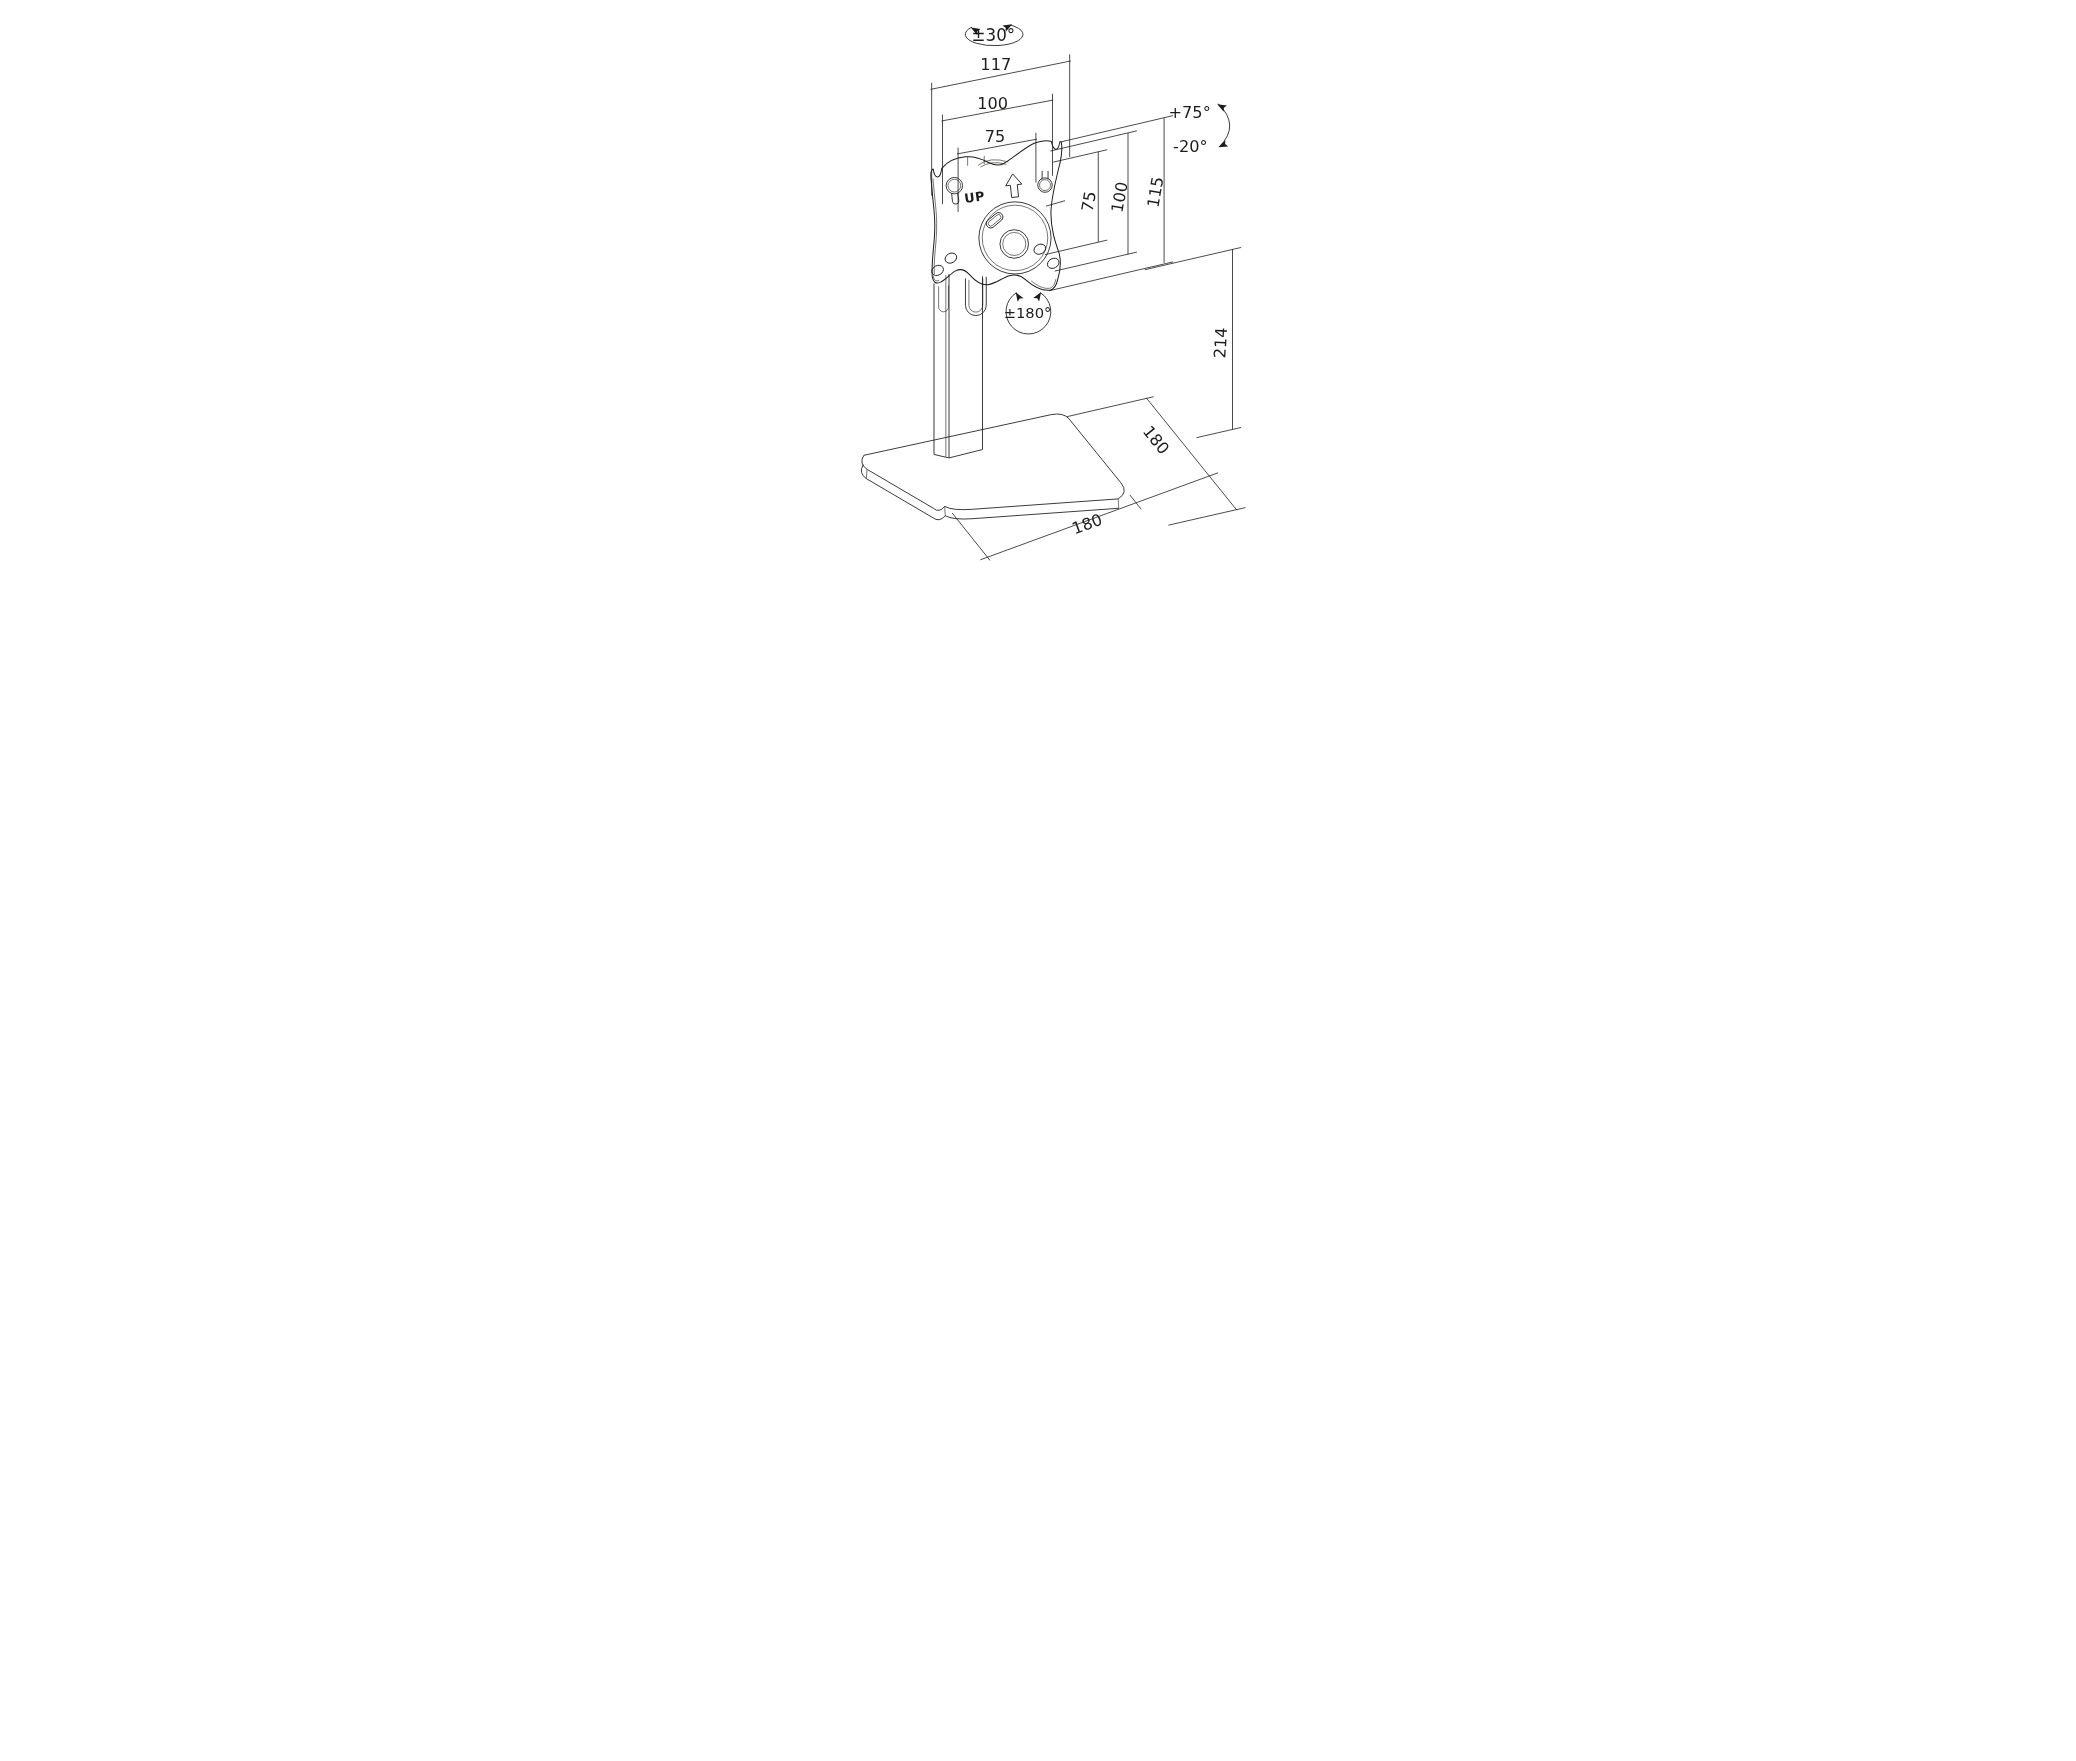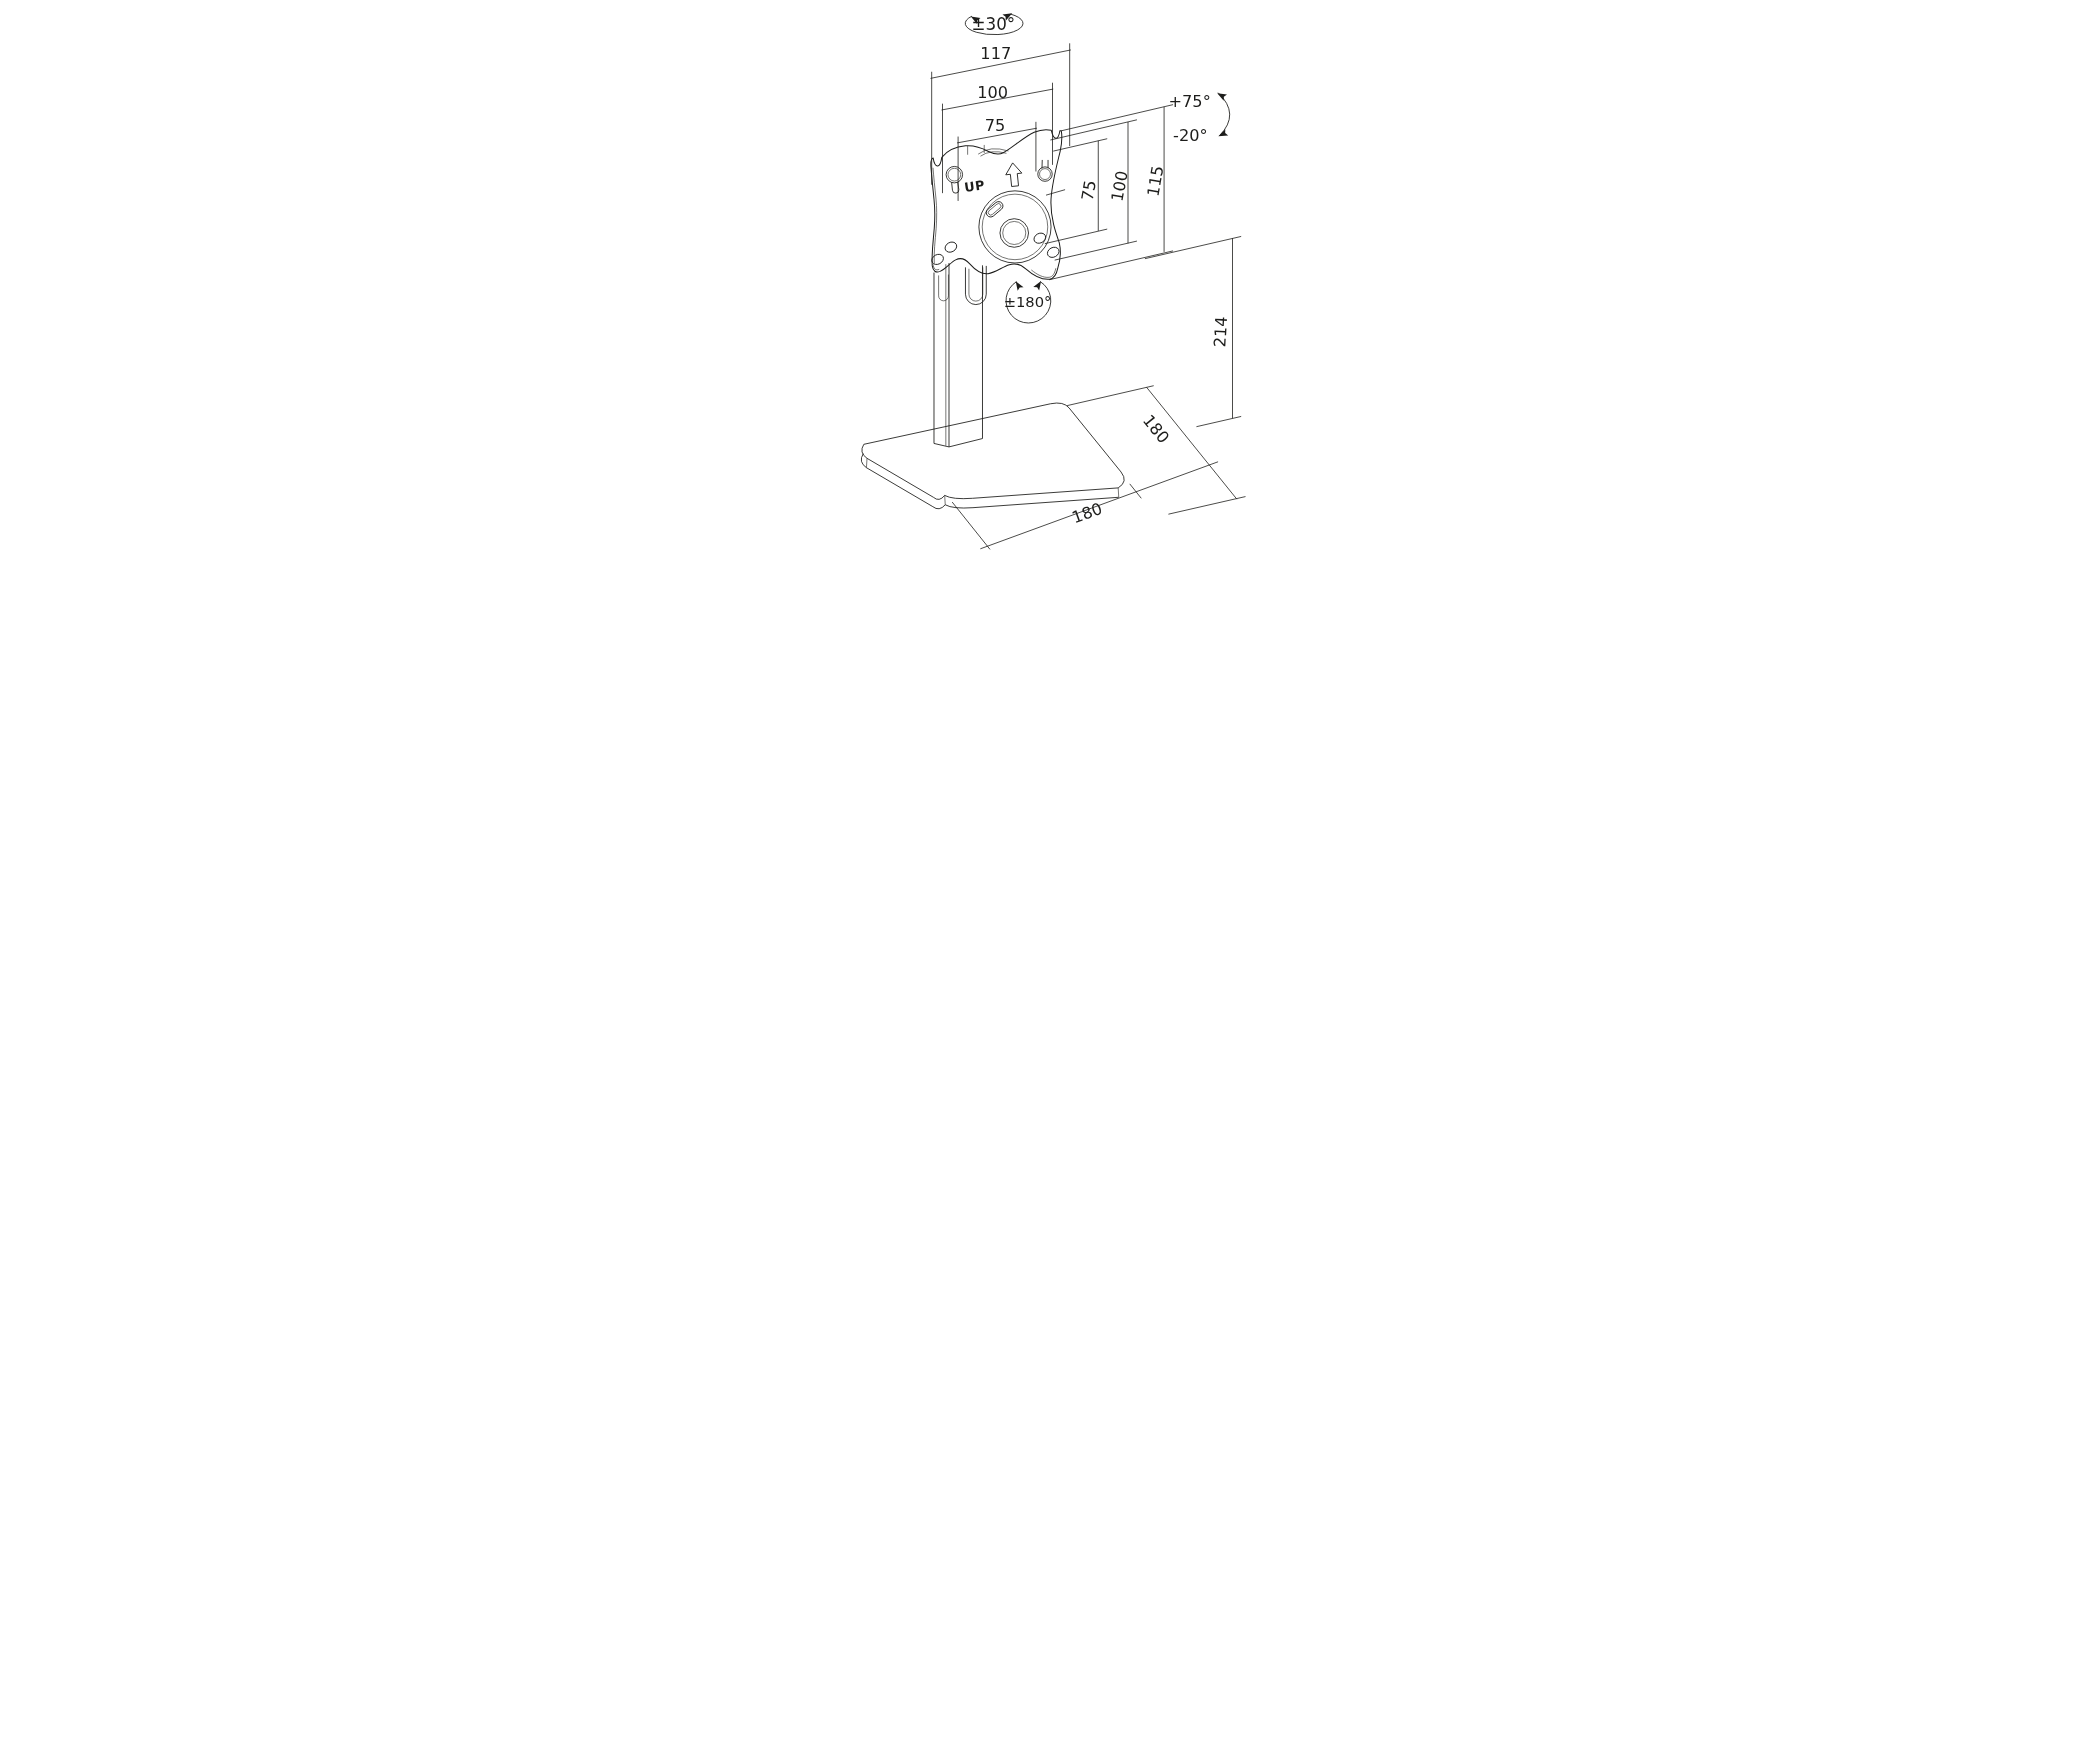--- a/index.html
+++ b/index.html
@@ -1,16 +1,16 @@
 <!DOCTYPE html>
 <html style="font-size:7.4px"><head>
 <meta charset="utf-8">
 <style>
   html,body{margin:0;padding:0;background:#ffffff;}
-  .stage{width:100%;max-width:648px;margin:0 auto;}
+  .stage{width:100%;max-width:648px;margin:11px auto;}
   svg{display:block;width:100%;height:auto;background:#ffffff;}
   .ln{fill:none;stroke:#1d1d1b;stroke-width:6;stroke-linejoin:round;}
   .ln-thick{fill:none;stroke:#1d1d1b;stroke-width:7;stroke-linejoin:round;}
   .ln-thin{fill:none;stroke:#1d1d1b;stroke-width:4.2;stroke-linejoin:round;}
   .dim{fill:none;stroke:#1d1d1b;stroke-width:5.5;stroke-linecap:butt;}
   .arr{fill:#1d1d1b;stroke:none;}
   text{fill:#1d1d1b;font-family:"DejaVu Sans","Liberation Sans",sans-serif;}
   .dimtxt{font-size:112px;}
   .bigtxt{font-size:116px;}
   .rottxt{font-size:102px;}

